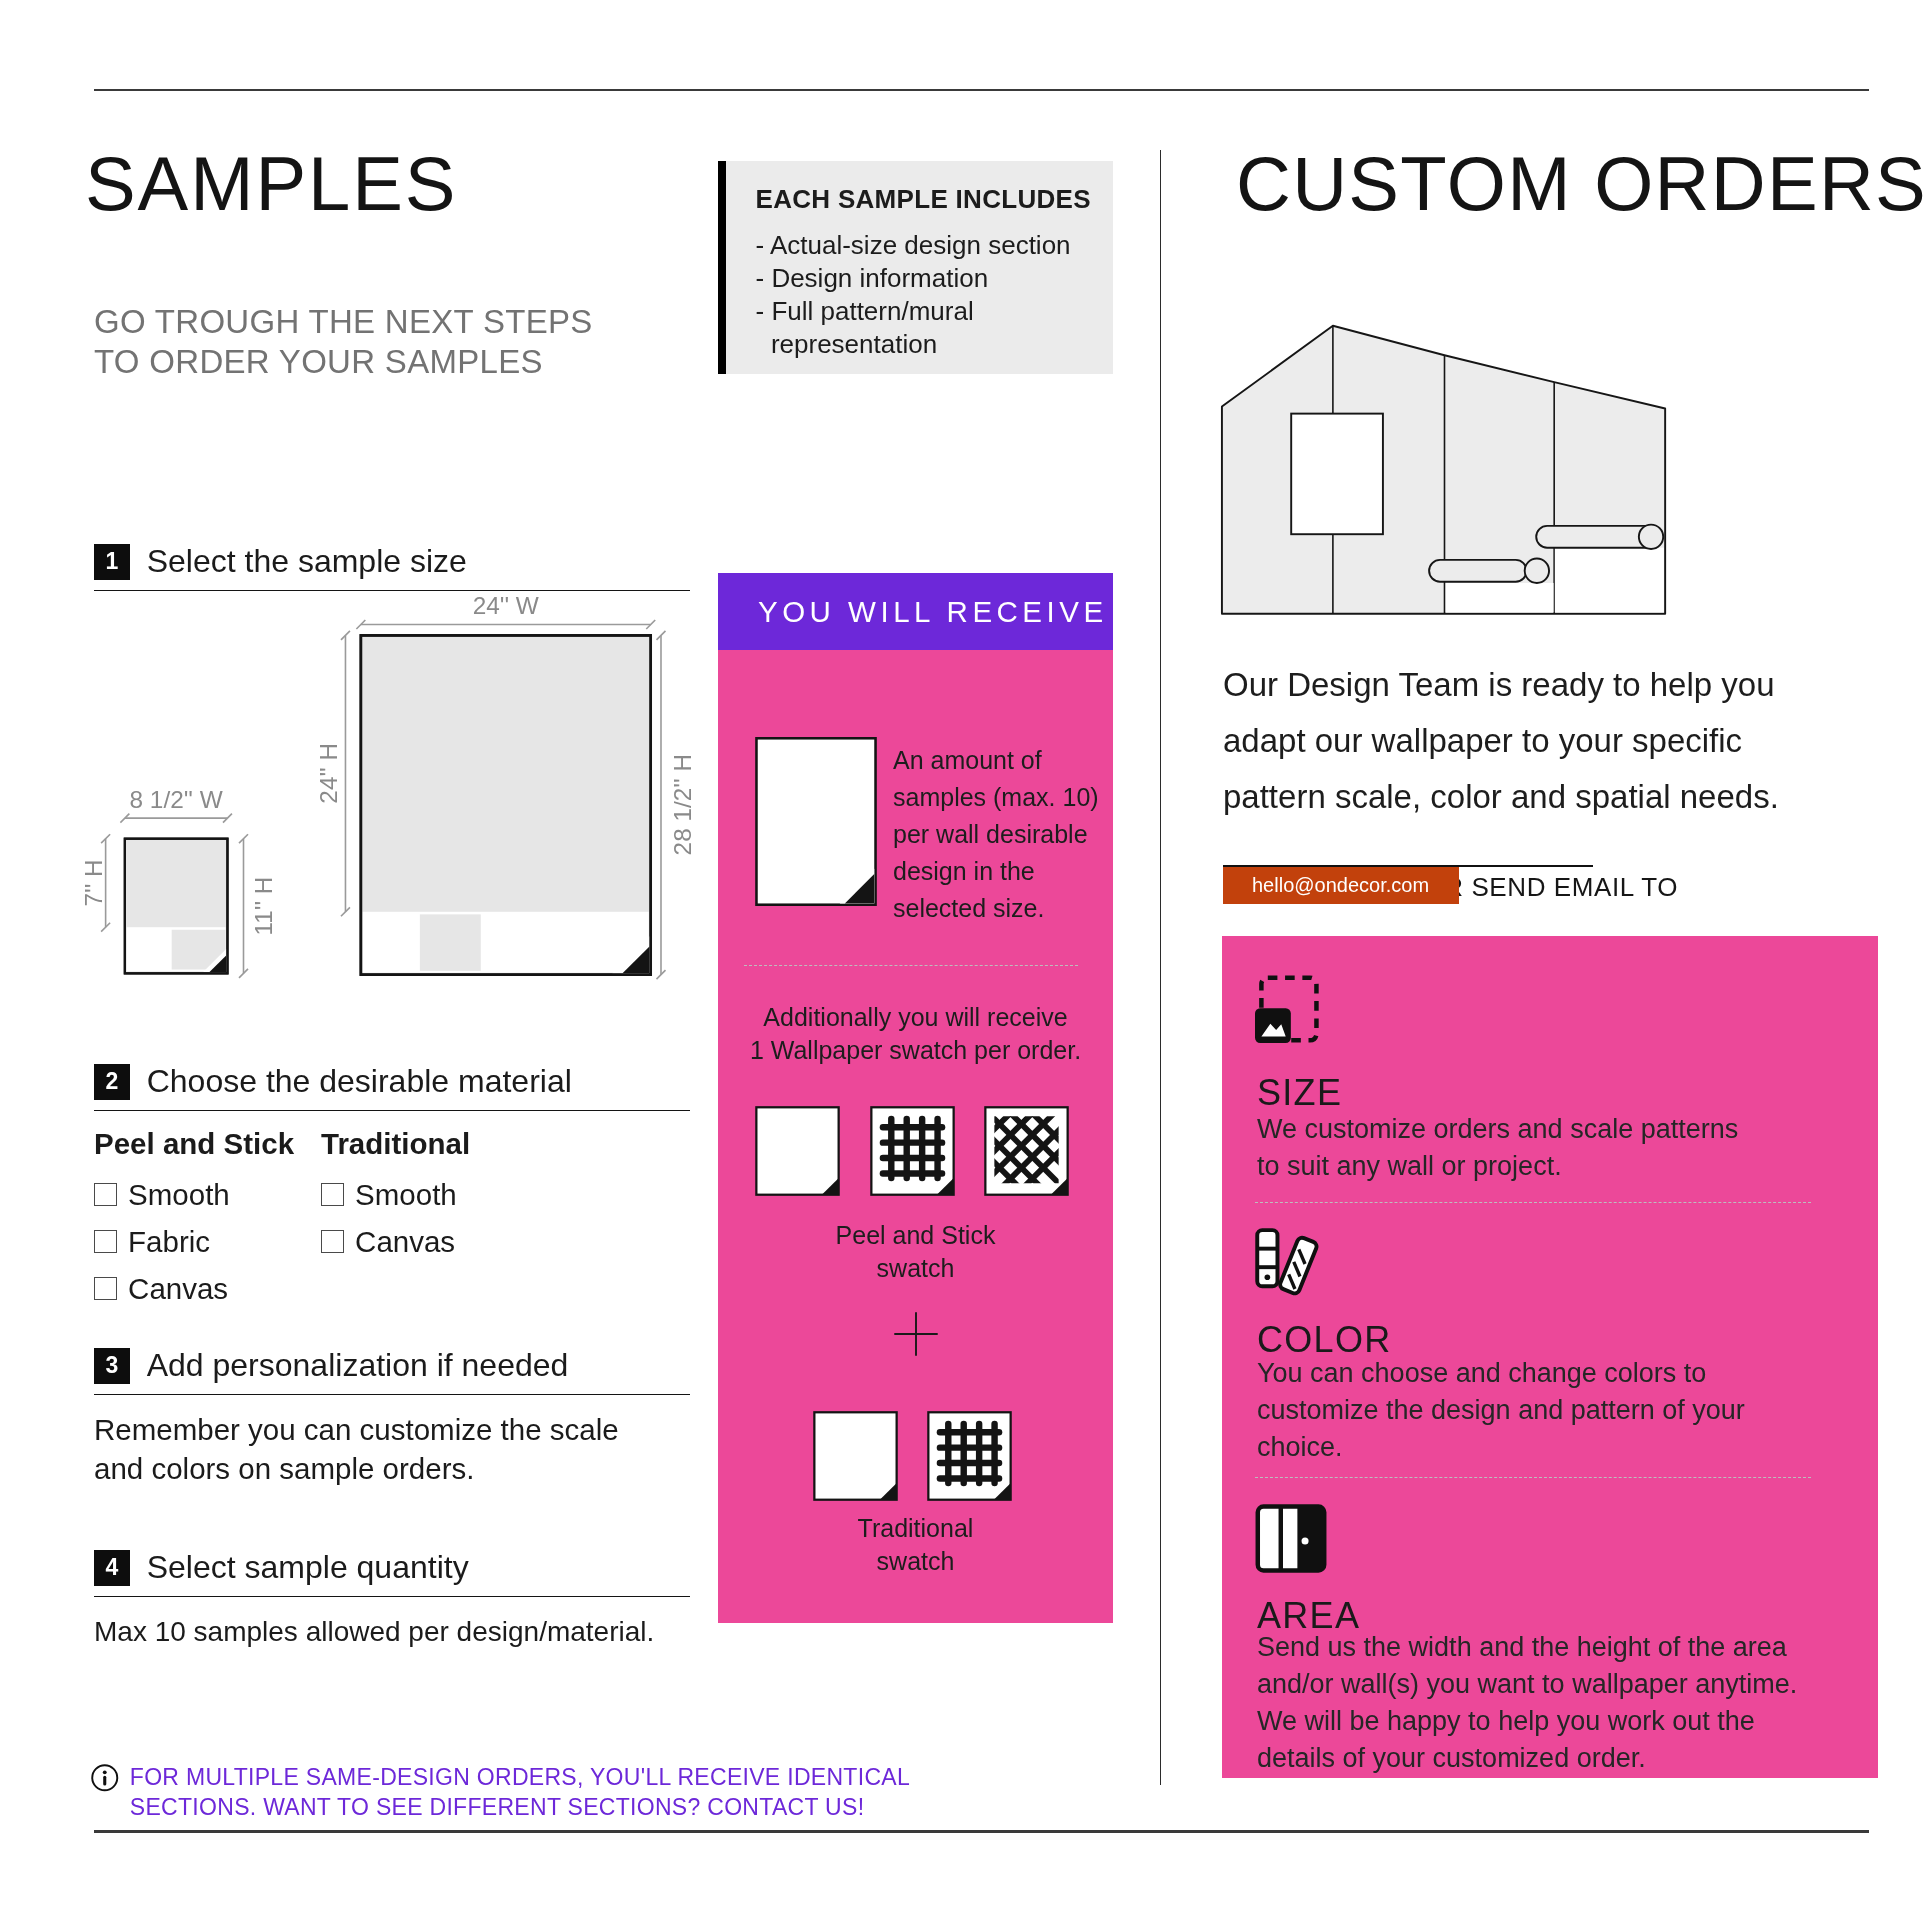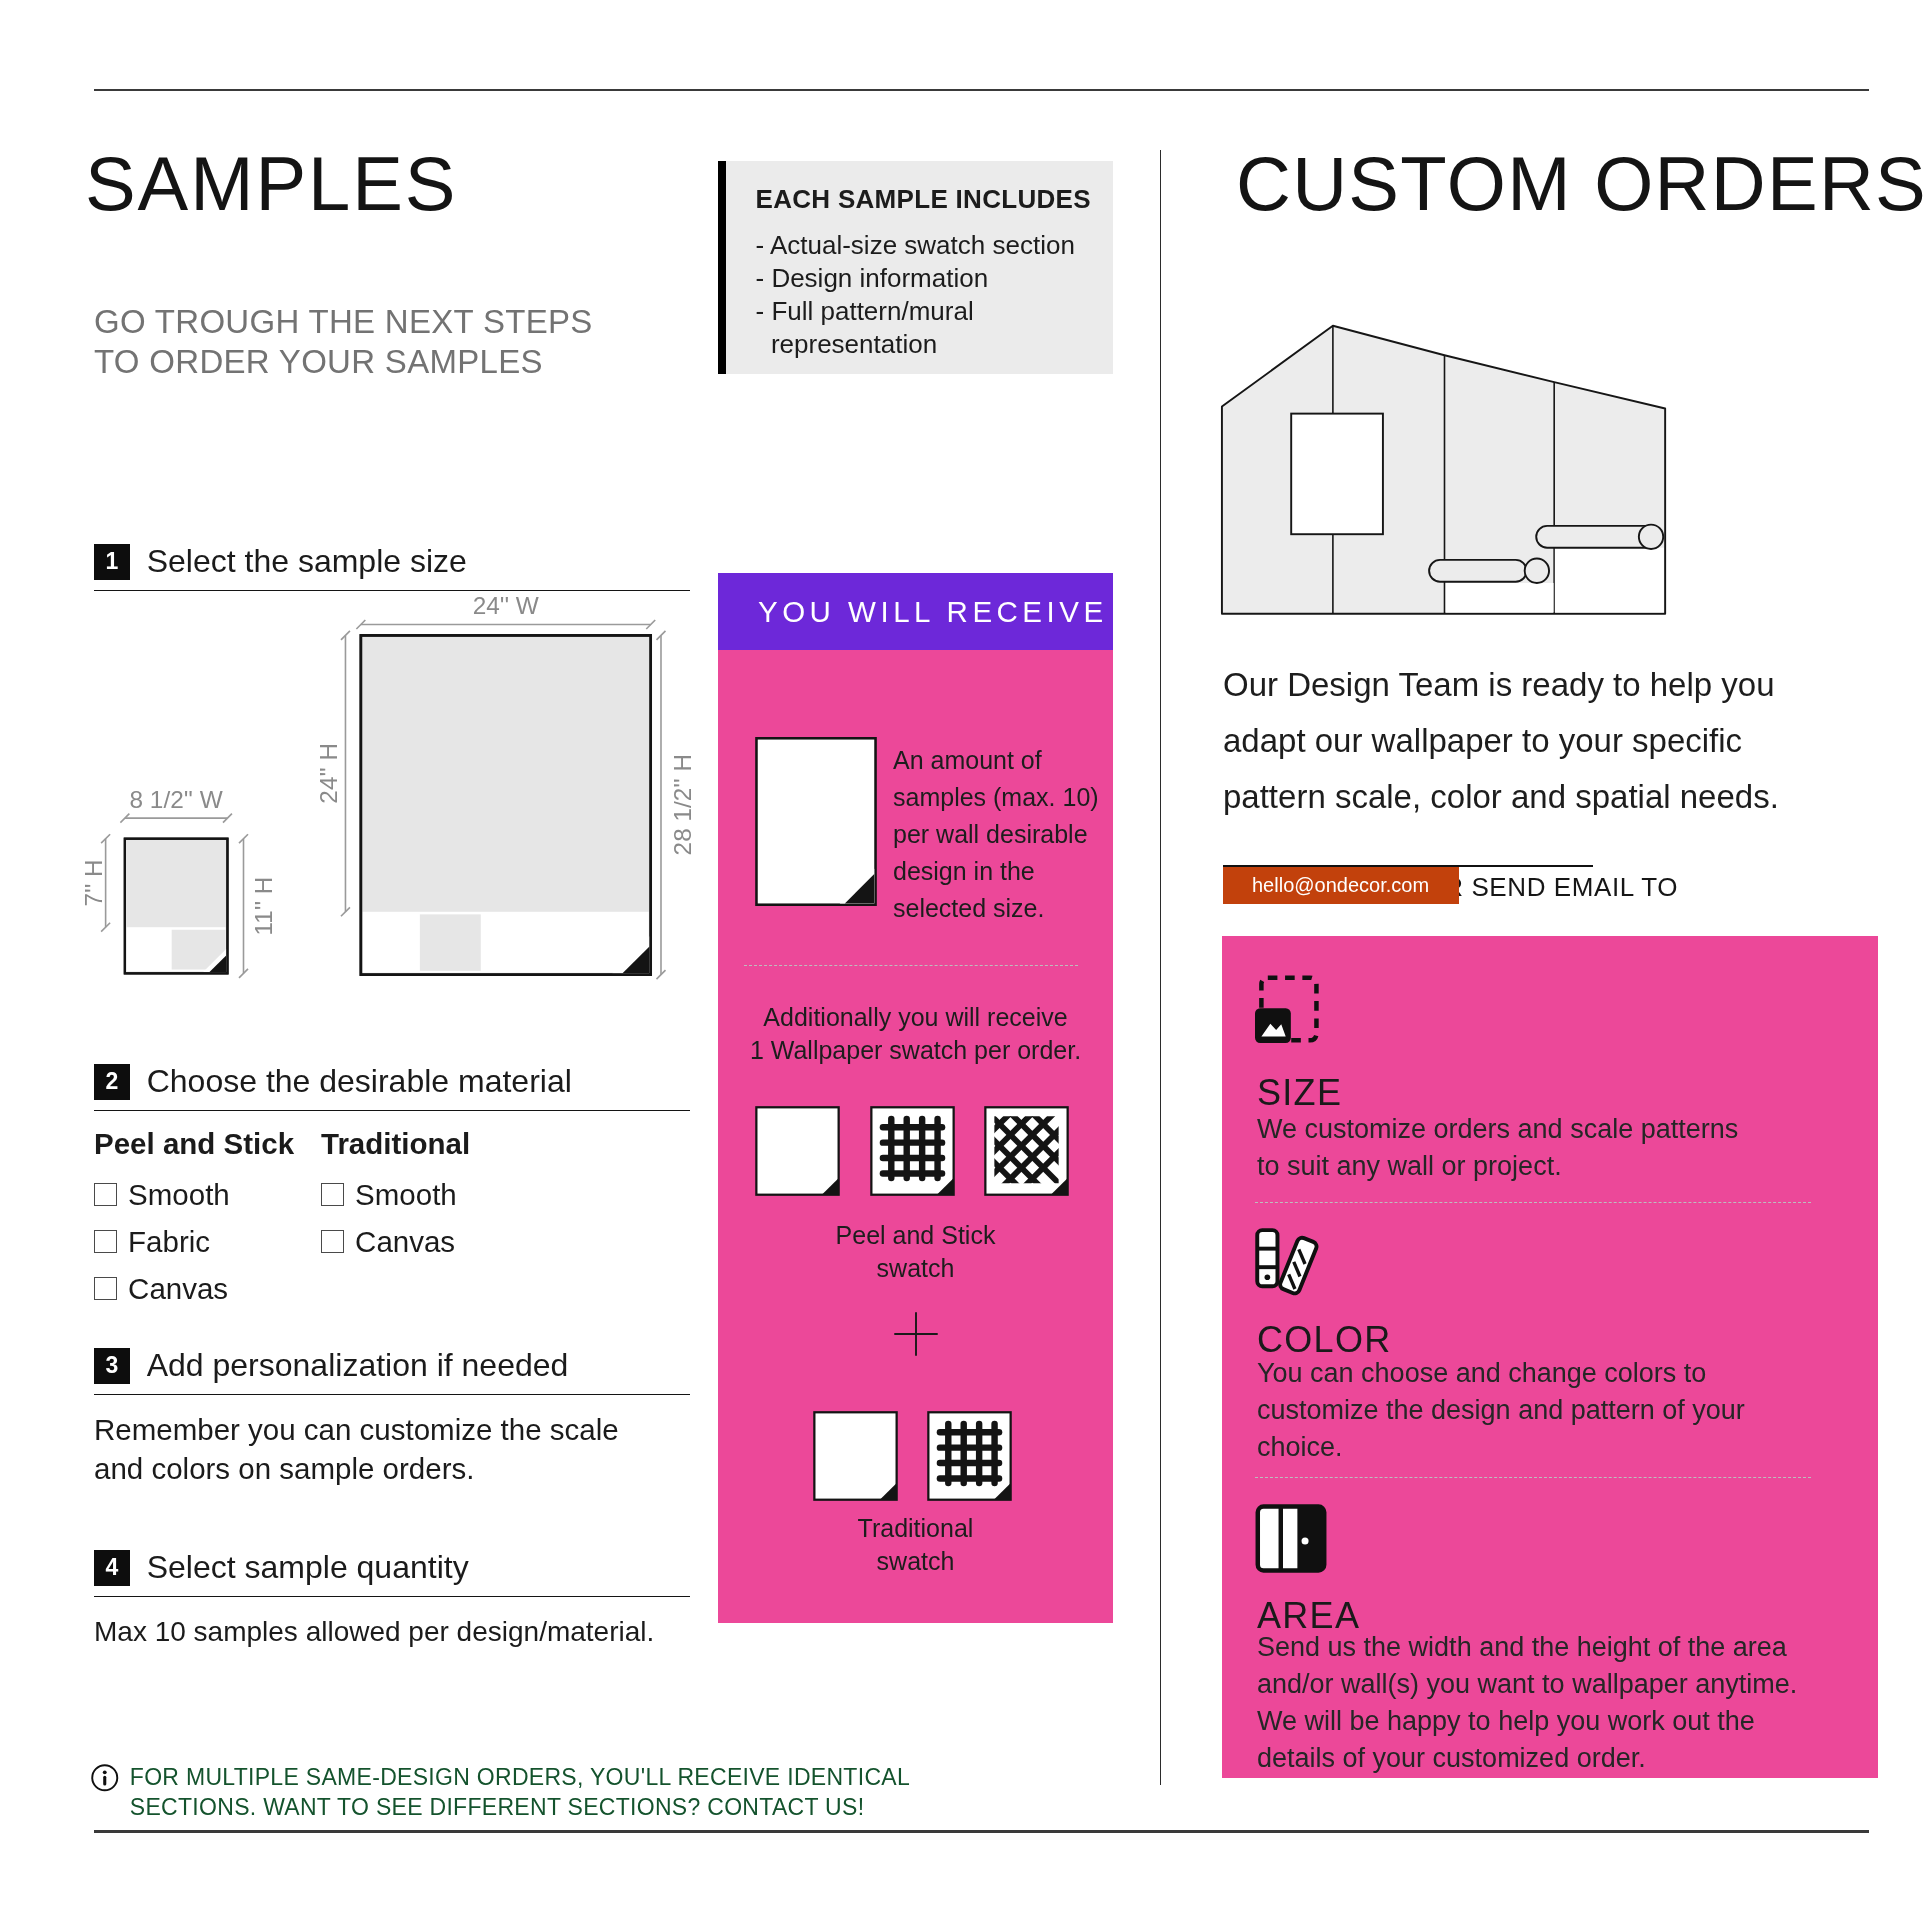--- a/index.html
+++ b/index.html
@@ -13,21 +13,21 @@
   .step{position:absolute;display:flex;align-items:center;gap:16.7px;border-bottom:1.9px solid #141414;padding-bottom:10.3px;}
   .badge{width:36px;height:36px;background:#0d0d0d;color:#fff;display:flex;align-items:center;justify-content:center;
          font-size:23px;font-weight:600;flex:0 0 auto;}
   .step-title{font-size:32px;color:#1b1b1b;white-space:nowrap;}
   .body-text{position:absolute;font-size:29.5px;line-height:39px;color:#1b1b1b;white-space:nowrap;}
   .mat-col{position:absolute;font-size:29.5px;color:#1b1b1b;}
   .mat-head{font-weight:700;margin-bottom:16.7px;white-space:nowrap;}
   .mat-item{display:flex;align-items:center;gap:11.6px;margin-top:13px;white-space:nowrap;}
   .cbox{width:20.5px;height:20.5px;border:1.9px solid #4a4a4a;background:#fff;flex:0 0 auto;}
   .note{position:absolute;display:flex;gap:10.3px;align-items:flex-start;}
-  .note-text{font-size:23px;line-height:30px;letter-spacing:0.3px;color:#14532d;white-space:nowrap;}
+  .note-text{font-size:23px;line-height:30px;letter-spacing:0.3px;color:#6d28d9;white-space:nowrap;}
   .includes{position:absolute;background:#ebebeb;border-left:8.3px solid #000;box-sizing:border-box;padding:23px 13px 0 29.5px;}
   .includes-title{font-size:26px;font-weight:700;letter-spacing:0.3px;margin-bottom:14px;white-space:nowrap;}
   .includes-item{font-size:26px;line-height:33px;white-space:nowrap;}
   .includes-item.indent{padding-left:15.4px;}
   .banner{position:absolute;background:#6d28d9;color:#fff;display:flex;align-items:center;
           font-size:29.5px;letter-spacing:4.5px;padding-left:40px;box-sizing:border-box;white-space:nowrap;}
   .gpanel{position:absolute;background:#ec4899;}
   .center-txt{position:absolute;left:0;width:100%;text-align:center;font-size:25px;line-height:33px;color:#1d1d1d;white-space:nowrap;}
   .dashed{position:absolute;border-top:1.9px dashed #bdbdbd;height:0;}
   .para{position:absolute;font-size:33px;line-height:56px;color:#1d1d1d;white-space:nowrap;}
@@ -167,21 +167,21 @@
       <rect x="20.6" y="20" width="4.8" height="15" rx="2.4" fill="#101010"></rect>
     </svg>
     <div class="note-text">
       <div>FOR MULTIPLE SAME-DESIGN ORDERS, YOU'LL RECEIVE IDENTICAL</div>
       <div>SECTIONS. WANT TO SEE DIFFERENT SECTIONS? CONTACT US!</div>
     </div>
   </div>
 
   <div class="includes" style="left:718px;top:161px;width:395px;height:213px">
     <div class="includes-title">EACH SAMPLE INCLUDES</div>
-    <div class="includes-item">- Actual-size swatch section</div>
+    <div class="includes-item">- Actual-size design section</div>
     <div class="includes-item">- Design information</div>
     <div class="includes-item">- Full pattern/mural</div>
     <div class="includes-item indent">representation</div>
   </div>
 
   <div class="banner" style="left:718px;top:573px;width:395px;height:77px">YOU WILL RECEIVE</div>
 
   <div class="gpanel" style="left:718px;top:650px;width:395px;height:973px">
 
     <svg class="abs" style="left:37px;top:87px" width="122" height="169" viewBox="0 0 190 264">

